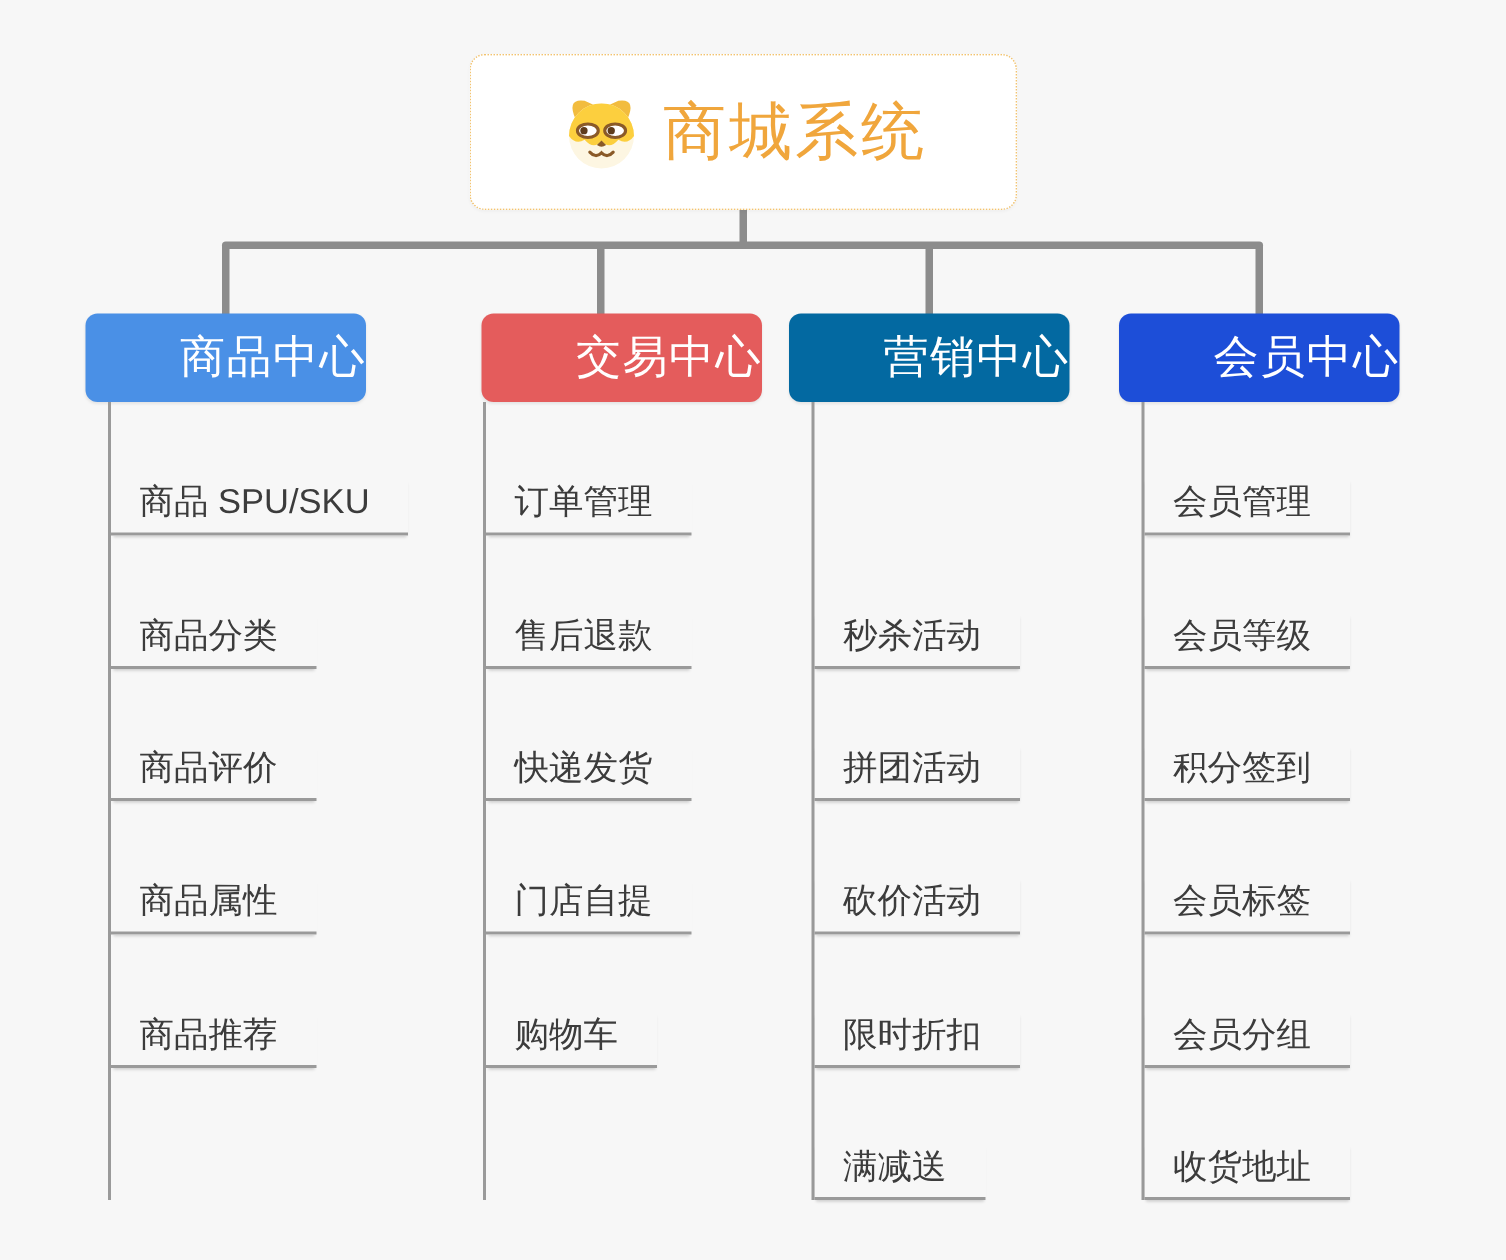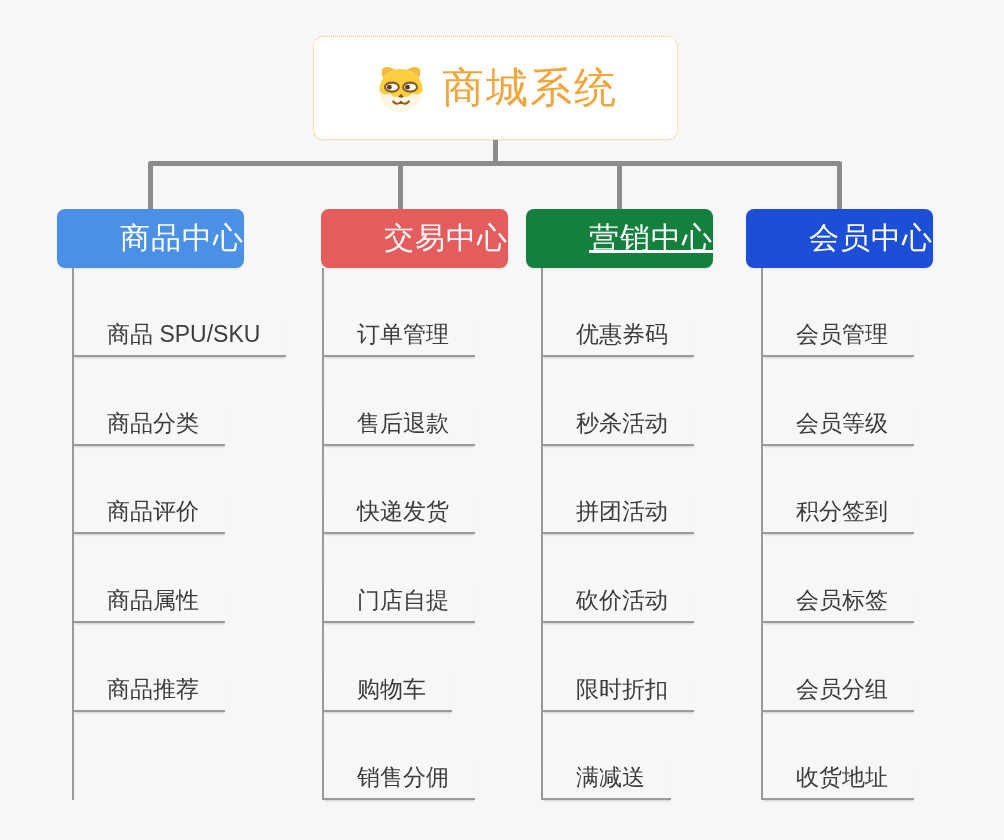--- a/index.html
+++ b/index.html
@@ -47,21 +47,21 @@
   .col {
     position:absolute; top:268px; height:532px; width:270px;
     border-left:2px solid #9a9a9a;
   }
   .col-0 { left:72px; }  .col-1 { left:322px; }
   .col-2 { left:541px; } .col-3 { left:761px; }
 
   .leaf {
     position:absolute; left:0;
     font-size:23px; line-height:30px; color:#3c3c3c;
-    padding:0 26px 6px 33px; white-space:nowrap; width:fit-content;
+    padding:0 26px 6px 19px; white-space:nowrap; width:fit-content;
     border-bottom:2px solid #9a9a9a;
     box-shadow:0 2px 2px -1px rgba(0,0,0,0.18);
     cursor:default;
   }
   .leaf-0 { top:51px; }  .leaf-1 { top:140px; } .leaf-2 { top:228px; }
   .leaf-3 { top:317px; } .leaf-4 { top:406px; } .leaf-5 { top:494px; }
 </style>
 </head>
 <body>
 
@@ -89,46 +89,44 @@
     </svg>
     <span class="root-label">商城系统</span>
   </div>
 
   <div class="branch branch-0" style="background: rgb(74, 144, 230);">
     <span>商品中心</span>
   </div>
   <div class="branch branch-1" style="background: rgb(228, 92, 92);">
     <span>交易中心</span>
   </div>
-  <div class="branch branch-2" style="background: #15803d; text-decoration: underline;">
+  <div class="branch branch-2" style="background: #0369a1;">
     <span>营销中心</span>
   </div>
   <div class="branch branch-3" style="background: #1d4ed8;">
     <span>会员中心</span>
   </div>
 
   <div class="col col-0">
     <div class="leaf leaf-0">商品 SPU/SKU</div>
     <div class="leaf leaf-1">商品分类</div>
     <div class="leaf leaf-2">商品评价</div>
     <div class="leaf leaf-3">商品属性</div>
     <div class="leaf leaf-4">商品推荐</div>
   </div>
 
   <div class="col col-1">
     <div class="leaf leaf-0">订单管理</div>
     <div class="leaf leaf-1">售后退款</div>
     <div class="leaf leaf-2">快递发货</div>
     <div class="leaf leaf-3">门店自提</div>
     <div class="leaf leaf-4">购物车</div>
-    <div class="leaf leaf-5">销售分佣</div>
   </div>
 
   <div class="col col-2">
-    <div class="leaf leaf-0">优惠券码</div>
     <div class="leaf leaf-1">秒杀活动</div>
     <div class="leaf leaf-2">拼团活动</div>
     <div class="leaf leaf-3">砍价活动</div>
     <div class="leaf leaf-4">限时折扣</div>
     <div class="leaf leaf-5">满减送</div>
   </div>
 
   <div class="col col-3">
     <div class="leaf leaf-0">会员管理</div>
     <div class="leaf leaf-1">会员等级</div>

